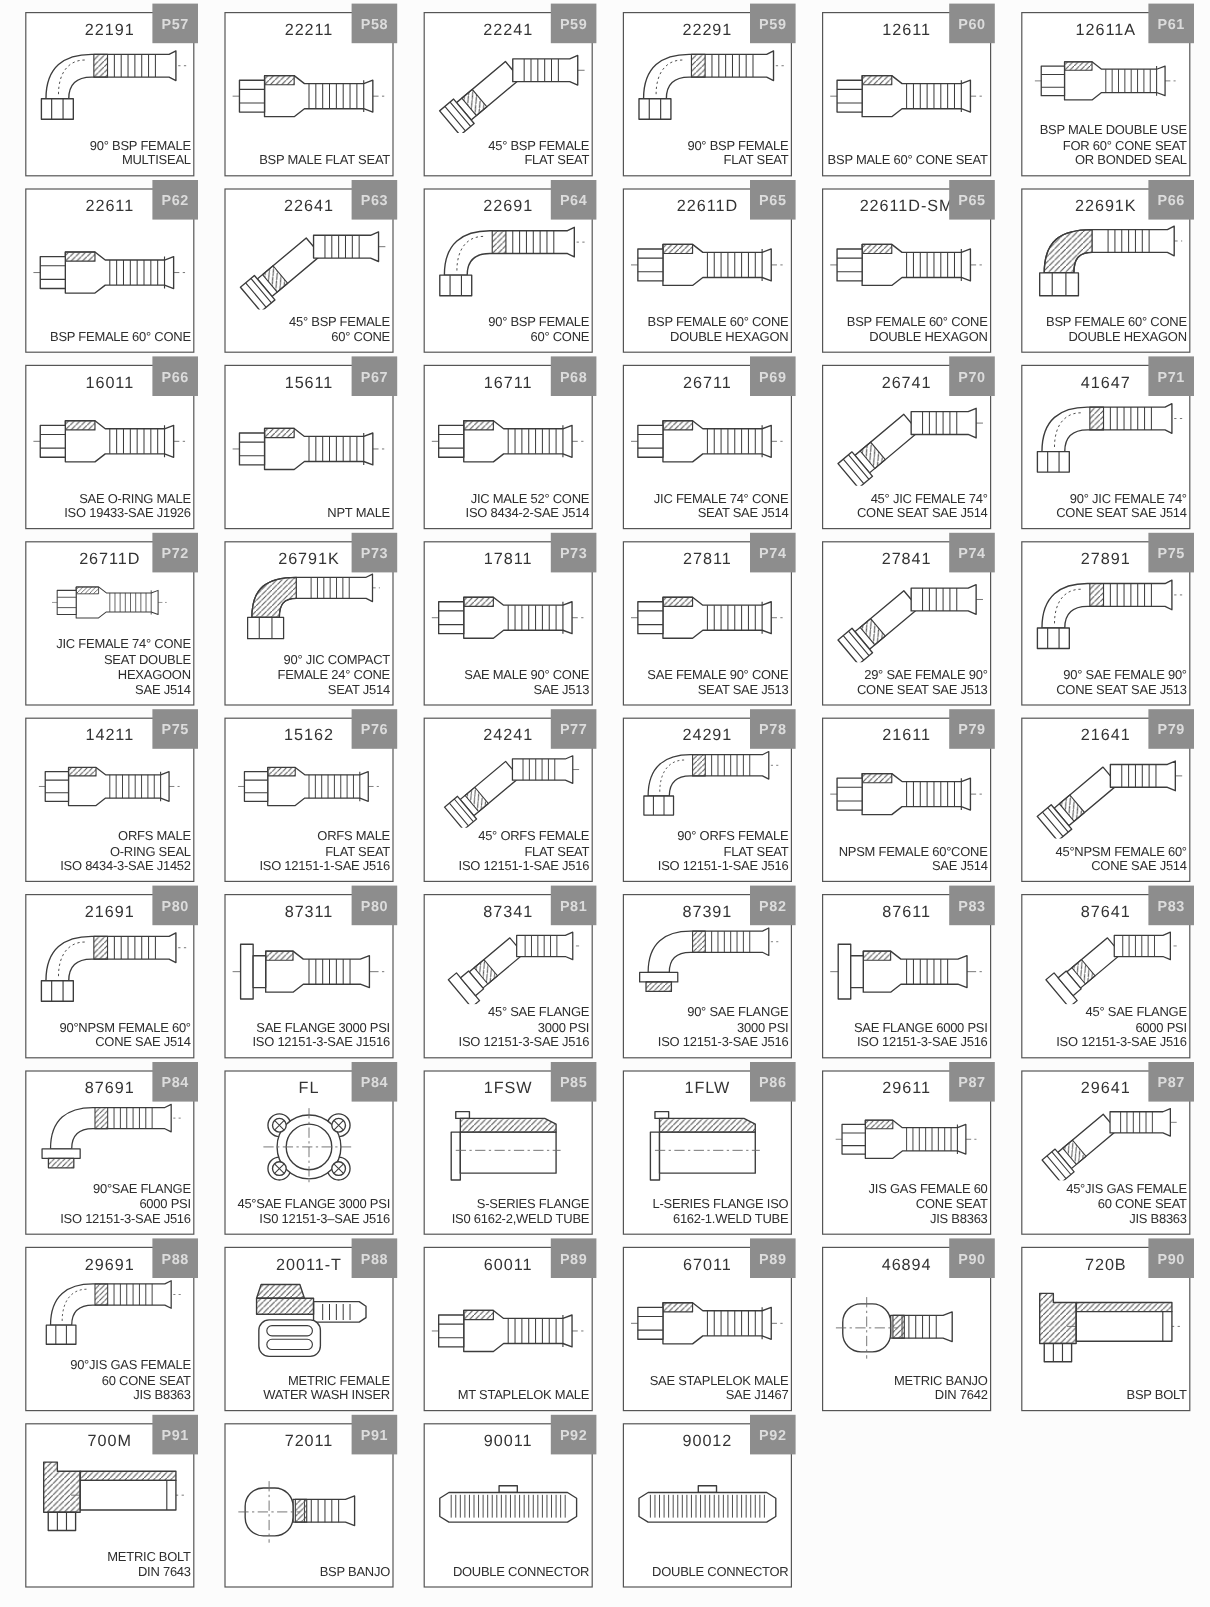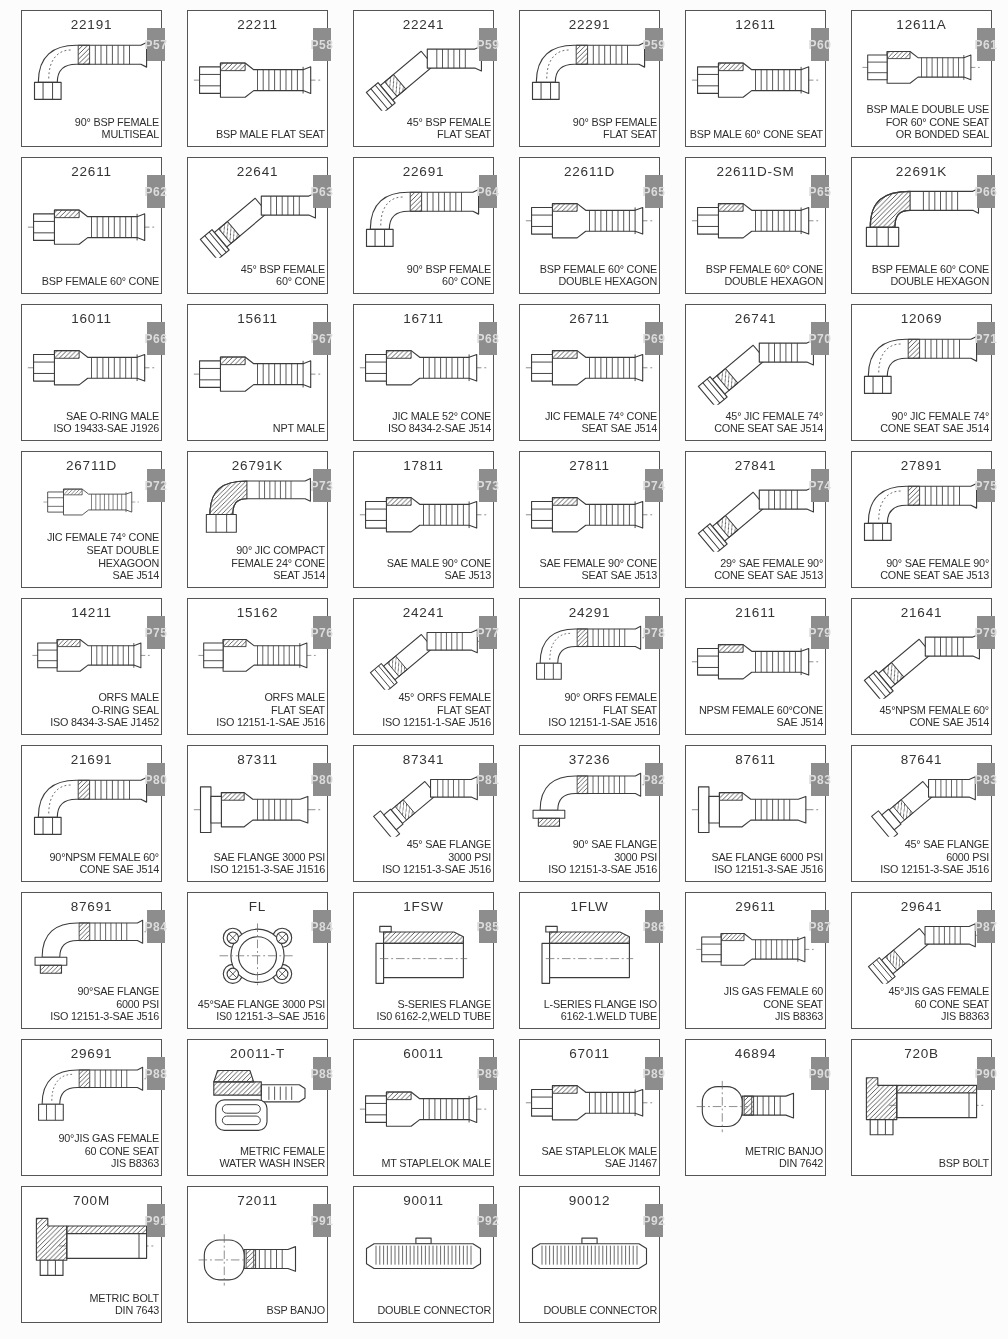--- a/index.html
+++ b/index.html
@@ -23,28 +23,27 @@
     position:relative;
     box-sizing:border-box;
     border:1.5px solid #555;
     background:#fff;
     display:flex;
     flex-direction:column;
   }
   .badge {
     position:absolute;
     top:-8px; right:-4px;
-    width:18px; height:33px;
+    width:38px; height:33px;
     background:#8d8d8d;
     color:#dcdcdc;
     font-size:12px; font-weight:bold;
     letter-spacing:0.5px;
     display:flex; align-items:center; justify-content:center;
     z-index:2;
-    margin-top:25px;
   }
   .num {
     flex:0 0 auto;
     margin-top:6px;
     text-align:center;
     font-size:13.5px;
     letter-spacing:0.8px;
     color:#333;
   }
   .draw {
@@ -414,21 +413,21 @@
     <div class="draw">
       <svg viewBox="0 0 140 78" preserveAspectRatio="xMidYMid meet">
           <use href="#g-elbow45"></use>
         </svg>
     </div>
     <div class="desc">45° JIC FEMALE 74°
 CONE SEAT SAE J514</div>
   </div>
     <div class="cell">
     <div class="badge">P71</div>
-    <div class="num">12069</div>
+    <div class="num">41647</div>
     <div class="draw">
       <svg viewBox="0 0 140 78" preserveAspectRatio="xMidYMid meet">
           <use href="#g-elbow90"></use>
         </svg>
     </div>
     <div class="desc">90° JIC FEMALE 74°
 CONE SEAT SAE J514</div>
   </div>
     <div class="cell">
     <div class="badge">P72</div>
@@ -597,21 +596,21 @@
       <svg viewBox="0 0 140 78" preserveAspectRatio="xMidYMid meet">
           <use href="#g-flange45"></use>
         </svg>
     </div>
     <div class="desc">45° SAE FLANGE
 3000 PSI
 ISO 12151-3-SAE J516</div>
   </div>
     <div class="cell">
     <div class="badge">P82</div>
-    <div class="num">37236</div>
+    <div class="num">87391</div>
     <div class="draw">
       <svg viewBox="0 0 140 78" preserveAspectRatio="xMidYMid meet">
           <use href="#g-flange90"></use>
         </svg>
     </div>
     <div class="desc">90° SAE FLANGE
 3000 PSI
 ISO 12151-3-SAE J516</div>
   </div>
     <div class="cell">

